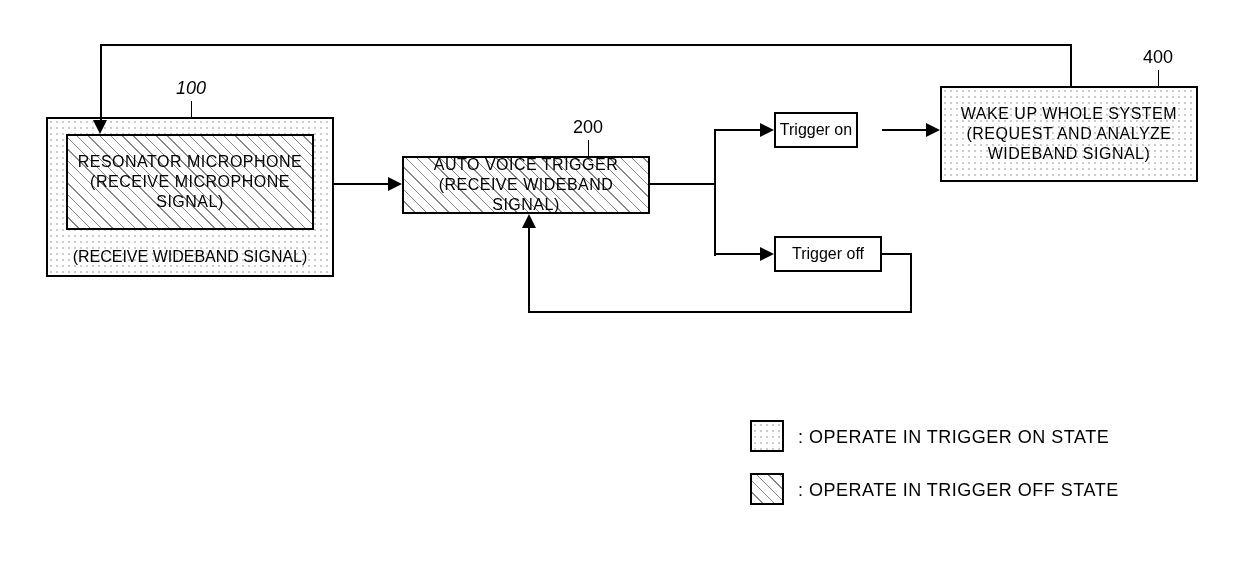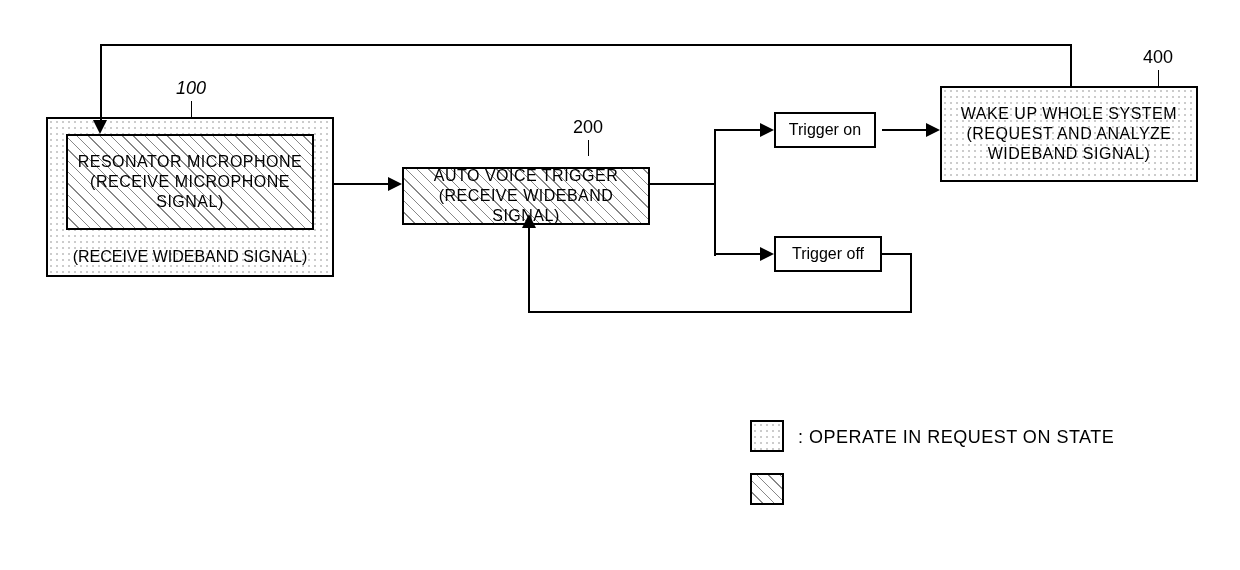--- a/index.html
+++ b/index.html
@@ -115,36 +115,36 @@
 
   <div class="box hatched" style="left:66px; top:134px; width:248px; height:96px;">
     <span class="block-text" style="white-space:pre-line;">RESONATOR MICROPHONE
 (RECEIVE MICROPHONE
 SIGNAL)</span>
   </div>
 
   <div class="lead-line" style="left:191px; top:101px; width:1px; height:16px;"></div>
   <div class="label-num" style="left:176px; top:78px;font-style:italic;">100</div>
 
-  <div class="box hatched" style="left:402px; top:156px; width:248px; height:58px;margin-top:11px;">
+  <div class="box hatched" style="left:402px; top:156px; width:248px; height:58px;">
     <span class="block-text" style="white-space:pre-line;">AUTO VOICE TRIGGER
 (RECEIVE WIDEBAND SIGNAL)</span>
   </div>
   <div class="lead-line" style="left:588px; top:140px; width:1px; height:16px;"></div>
   <div class="label-num" style="left:573px; top:117px;">200</div>
 
   <div class="box dotted" style="left:940px; top:86px; width:258px; height:96px;">
     <span class="block-text" style="white-space:pre-line;">WAKE UP WHOLE SYSTEM
 (REQUEST AND ANALYZE
 WIDEBAND SIGNAL)</span>
   </div>
   <div class="lead-line" style="left:1158px; top:70px; width:1px; height:16px;"></div>
   <div class="label-num" style="left:1143px; top:47px;">400</div>
 
-  <div class="box" style="left:774px; top:112px; width:102px; height:36px;">
+  <div class="box" style="left:774px; top:112px; width:84px; height:36px;">
     <span class="small-text">Trigger on</span>
   </div>
 
   <div class="box" style="left:774px; top:236px; width:108px; height:36px;">
     <span class="small-text">Trigger off</span>
   </div>
 
   <div class="line" style="left:334px; top:183px; width:54px; height:2px;"></div>
   <div class="arrow-right" style="left:388px; top:177px;"></div>
 
@@ -166,17 +166,18 @@
   <div class="line" style="left:528px; top:311px; width:384px; height:2px;"></div>
   <div class="line" style="left:528px; top:228px; width:2px; height:85px;"></div>
   <div class="arrow-up" style="left:522px; top:214px;"></div>
 
   <div class="line" style="left:1070px; top:44px; width:2px; height:42px;"></div>
   <div class="line" style="left:100px; top:44px; width:972px; height:2px;"></div>
   <div class="line" style="left:100px; top:44px; width:2px; height:76px;"></div>
   <div class="arrow-down" style="left:93px; top:120px;"></div>
 
   <div class="legend-swatch dotted" style="left:750px; top:420px;"></div>
-  <div class="legend-text" style="left:798px; top:427px;">: OPERATE IN REQUEST ON STATE</div>
+  <div class="legend-text" style="left:798px; top:427px;">: OPERATE IN TRIGGER ON STATE</div>
 
   <div class="legend-swatch hatched" style="left:750px; top:473px;"></div>
+  <div class="legend-text" style="left:798px; top:480px;">: OPERATE IN TRIGGER OFF STATE</div>
 
 </div>
 
 </body></html>

